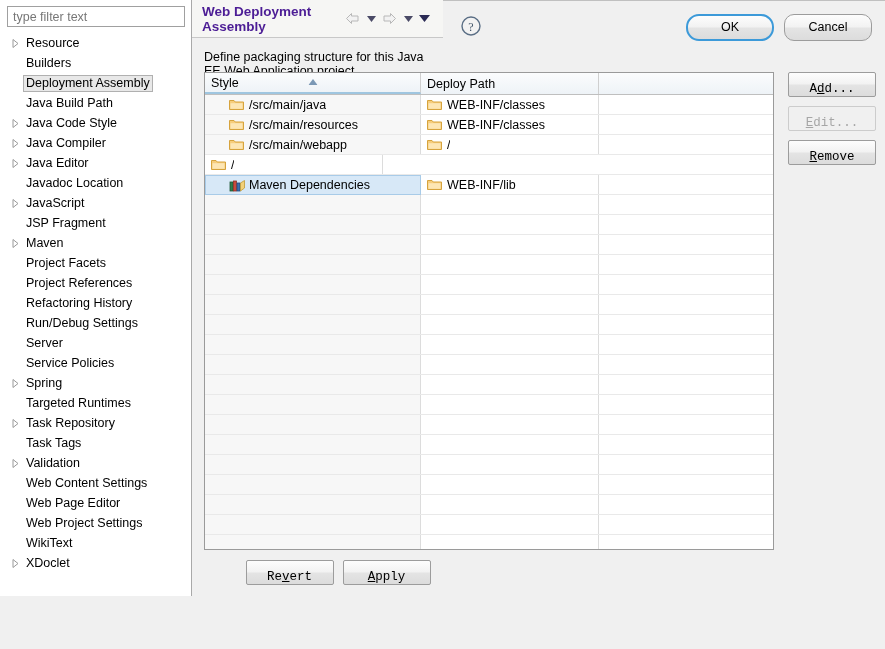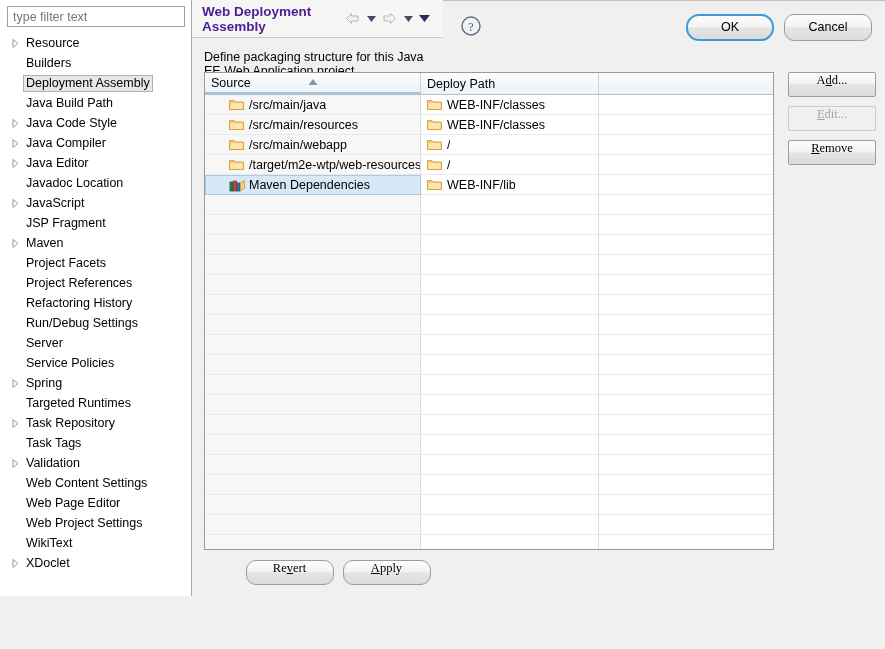--- a/index.html
+++ b/index.html
@@ -216,49 +216,49 @@
 
   
   #side-buttons {
     margin-left: 14px;
     padding-top: 0;
     display: flex;
     flex-direction: column;
     gap: 9px;
   }
   .btn {
-    font-family: Liberation Serif, serif;
+    font-family: Liberation Mono, monospace;
     font-size: 12.5px;
     color: #000;
     background: linear-gradient(to bottom,#fdfdfd 0%,#f2f2f2 48%,#e4e4e4 52%,#dcdcdc 100%);
     border: 1px solid #9c9c9c;
     border-radius: 2px;
     height: 25px;
     width: 88px;
     cursor: default;
     display: flex;
-    align-items: flex-start;
+    align-items: flex-end;
     justify-content: center;
   }
   .btn.disabled {
     color: #a6a6a6;
     background: #f0f0f0;
     border: 1px solid #cccccc;
   }
   .btn u { text-decoration: underline; }
 
   
   #ra-row {
     position: absolute;
     right: 12px;
     top: 560px;
     display: flex;
     gap: 9px;
   }
-  #ra-row .btn { width: 88px; height: 25px; border-radius: 10px; }
+  #ra-row .btn { width: 88px; height: 25px; }
 
   
   #footer {
     height: 53px;
     width: 885px;
     background: #f0f0f0;
     border-top: 1px solid #c0c0c0;
     position: relative;
     display: flex;
     align-items: center;
@@ -500,21 +500,21 @@
 
       <div id="table-region">
         <div id="table-box">
           <div id="thead">
             <div class="th c1">
               <span class="sort-arrow">
                 <svg width="9" height="6" viewBox="0 0 9 6">
                     <path d="M4.5 0 L9 6 L0 6 Z" fill="#7b98b5"></path>
                   </svg>
               </span>
-              <span>Source</span>
+              <span>Style</span>
             </div>
             <div class="th c2">
               <span>Deploy Path</span>
             </div>
             <div class="th c3"></div>
           </div>
           <div id="tbody">
               <div class="trow">
                 <div class="td c1">
                   <span class="cell-icon">
@@ -572,29 +572,20 @@
                     <svg width="15" height="13" viewBox="0 0 15 13">
                       <path d="M0.5 2.5 L5 2.5 L6.3 4 L14.5 4 L14.5 11.5 L0.5 11.5 Z" fill="#f6cd7c" stroke="#d6a33d" stroke-width="1"></path>
                       <path d="M1.5 5.2 L13.5 5.2 L13.5 10.8 L1.5 10.8 Z" fill="#fde6b4" stroke="none"></path>
                     </svg>
                   </span>
                   <span class="cell-text">/</span>
                 </div>
                 <div class="td c3"></div>
               </div>
               <div class="trow">
-                <div class="td c1">
-                  <span class="cell-icon">
-                    <svg width="15" height="13" viewBox="0 0 15 13">
-                      <path d="M0.5 2.5 L5 2.5 L6.3 4 L14.5 4 L14.5 11.5 L0.5 11.5 Z" fill="#f6cd7c" stroke="#d6a33d" stroke-width="1"></path>
-                      <path d="M1.5 5.2 L13.5 5.2 L13.5 10.8 L1.5 10.8 Z" fill="#fde6b4" stroke="none"></path>
-                    </svg>
-                  </span>
-                  <span class="cell-text">/target/m2e-wtp/web-resources</span>
-                </div>
                 <div class="td c2">
                   <span class="cell-icon">
                     <svg width="15" height="13" viewBox="0 0 15 13">
                       <path d="M0.5 2.5 L5 2.5 L6.3 4 L14.5 4 L14.5 11.5 L0.5 11.5 Z" fill="#f6cd7c" stroke="#d6a33d" stroke-width="1"></path>
                       <path d="M1.5 5.2 L13.5 5.2 L13.5 10.8 L1.5 10.8 Z" fill="#fde6b4" stroke="none"></path>
                     </svg>
                   </span>
                   <span class="cell-text">/</span>
                 </div>
                 <div class="td c3"></div>

